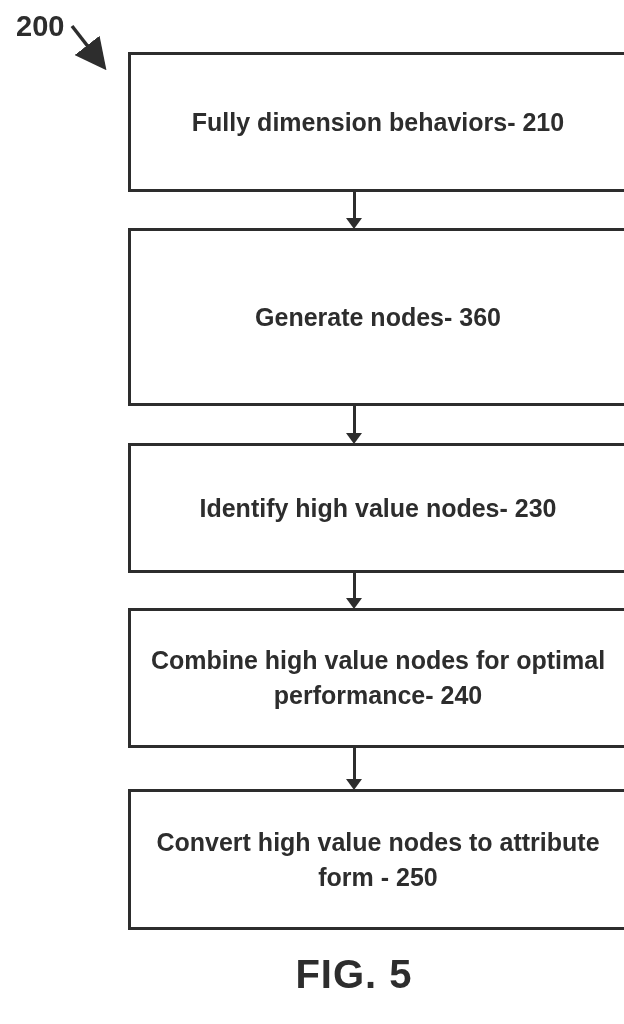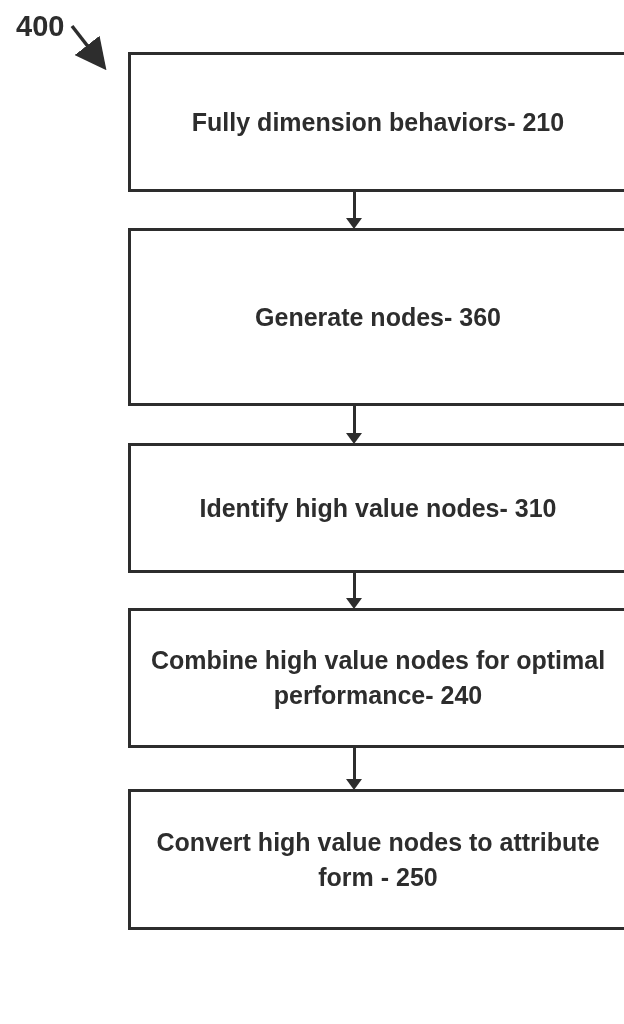--- a/index.html
+++ b/index.html
@@ -86,21 +86,21 @@
     font-weight: bold;
     letter-spacing: 1px;
     color: var(--ink);
   }
 </style>
 </head>
 <body>
 
 <div class="canvas">
 
-  <div class="ref-label">400</div>
+  <div class="ref-label">200</div>
 
   <svg class="ref-arrow" viewBox="0 0 50 58">
     <defs>
       <marker id="ah" markerWidth="9" markerHeight="9" refX="6" refY="4.5" orient="auto">
         <path d="M0,0 L9,4.5 L0,9 z" fill="#2d2d2d"></path>
       </marker>
     </defs>
     <line x1="6" y1="6" x2="34" y2="42" stroke="#2d2d2d" stroke-width="3.5" marker-end="url(#ah)"></line>
   </svg>
 
@@ -116,35 +116,36 @@
   <div class="flow-box box-2">
     <span>Generate nodes- 360</span>
   </div>
 
   <div class="varrow arrow-2">
     <div class="shaft"></div>
     <div class="head"></div>
   </div>
 
   <div class="flow-box box-3">
-    <span>Identify high value nodes- 310</span>
+    <span>Identify high value nodes- 230</span>
   </div>
 
   <div class="varrow arrow-3">
     <div class="shaft"></div>
     <div class="head"></div>
   </div>
 
   <div class="flow-box box-4">
     <span>Combine high value nodes for optimal performance- 240</span>
   </div>
 
   <div class="varrow arrow-4">
     <div class="shaft"></div>
     <div class="head"></div>
   </div>
 
   <div class="flow-box box-5">
     <span>Convert high value nodes to attribute form - 250</span>
   </div>
 
+  <div class="fig-caption">FIG. 5</div>
 
 </div>
 
 </body></html>

